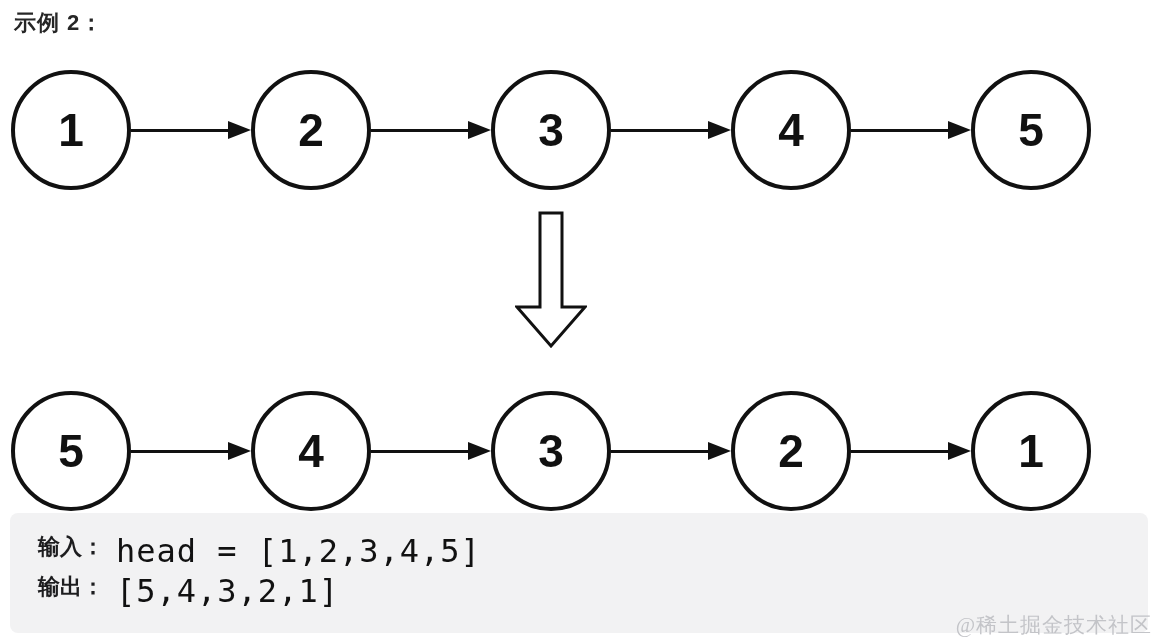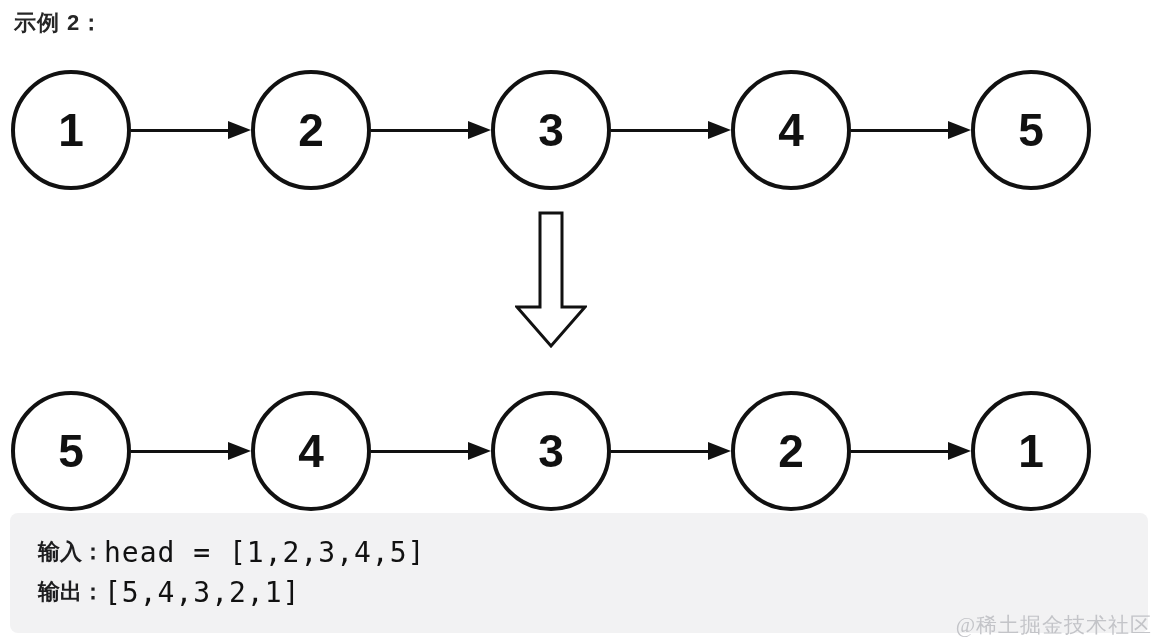--- a/index.html
+++ b/index.html
@@ -81,34 +81,34 @@
     width: 1138px;
     height: 120px;
     background: #f2f2f3;
     border-radius: 8px;
     box-sizing: border-box;
     padding: 19px 0 0 28px;
   }
   .io-line {
     height: 40px;
     display: flex;
-    align-items: center;
+    align-items: flex-start;
   }
   .io-label {
     font-size: 22px;
     font-weight: bold;
     color: #1d1d1f;
     white-space: pre;
   }
   .io-code {
     font-family: "DejaVu Sans Mono", "Liberation Mono", monospace;
-    font-size: 28px;
+    font-size: 32px;
     color: #111111;
     letter-spacing: 1px;
-    margin-left: 0;
+    margin-left: 12px;
     white-space: pre;
   }
   .watermark {
     position: absolute;
     right: 6px;
     top: 611px;
     font-family: "Liberation Serif", "DejaVu Serif", serif;
     font-size: 21px;
     color: #c3c4c8;
     letter-spacing: 1px;

